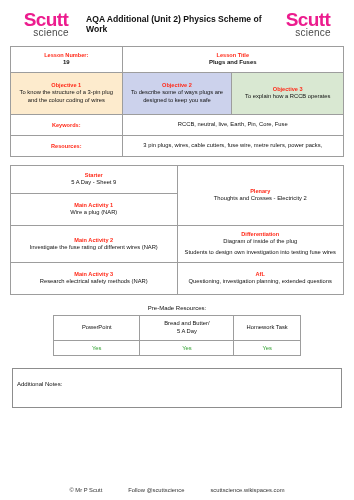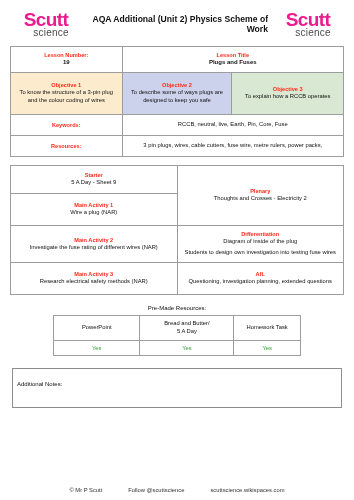--- a/index.html
+++ b/index.html
@@ -45,21 +45,21 @@
   .logo-sub {
     font-size: 10px;
     color: #4a4a4a;
     display: block;
     letter-spacing: 0.2px;
     margin-top: -1px;
     margin-left: 10px;
   }
   .doc-title {
     flex: 1 1 auto;
-    text-align: right;
+    text-align: left;
     font-size: 8.6px;
     font-weight: bold;
     color: #111;
     padding: 0 4px;
   }
 
   
   table.grid {
     border-collapse: collapse;
     width: 100%;

